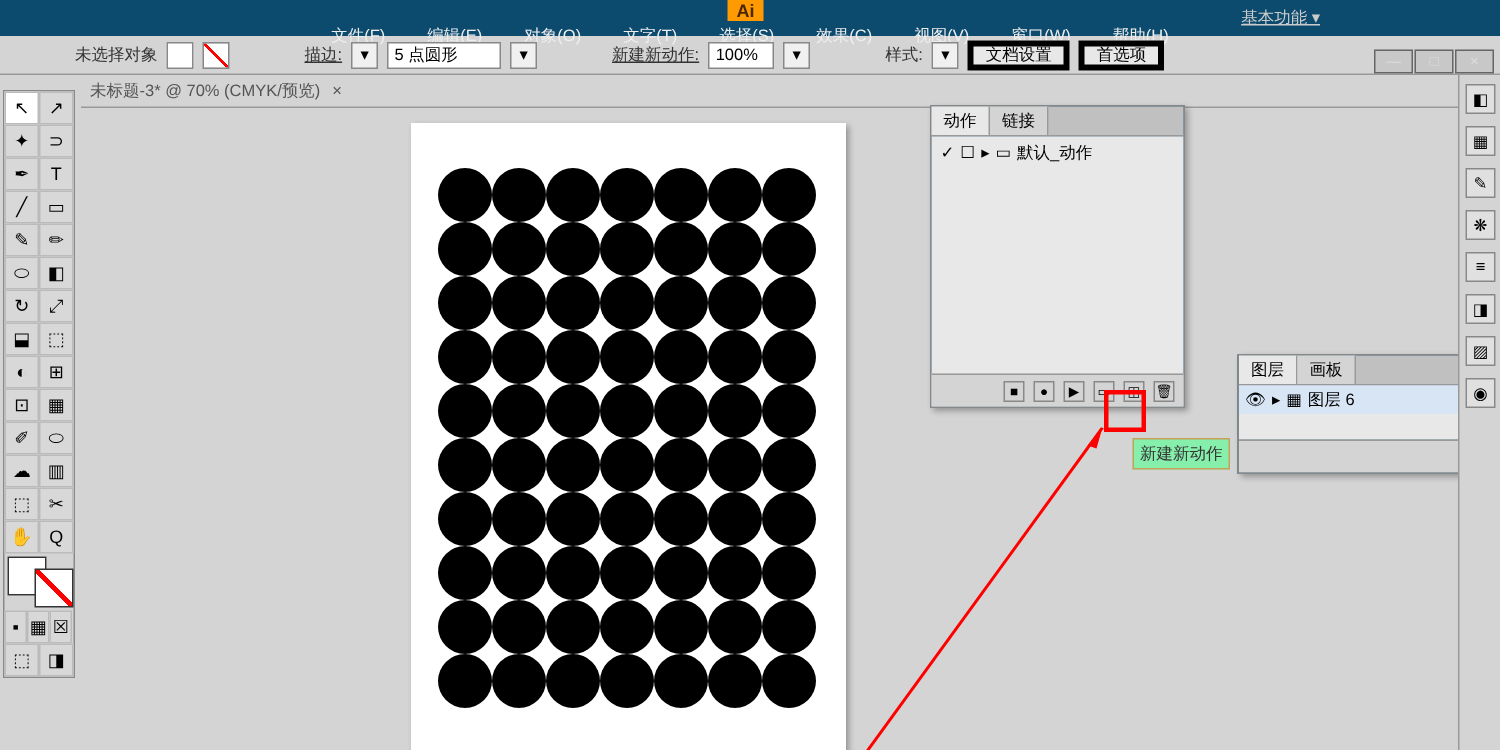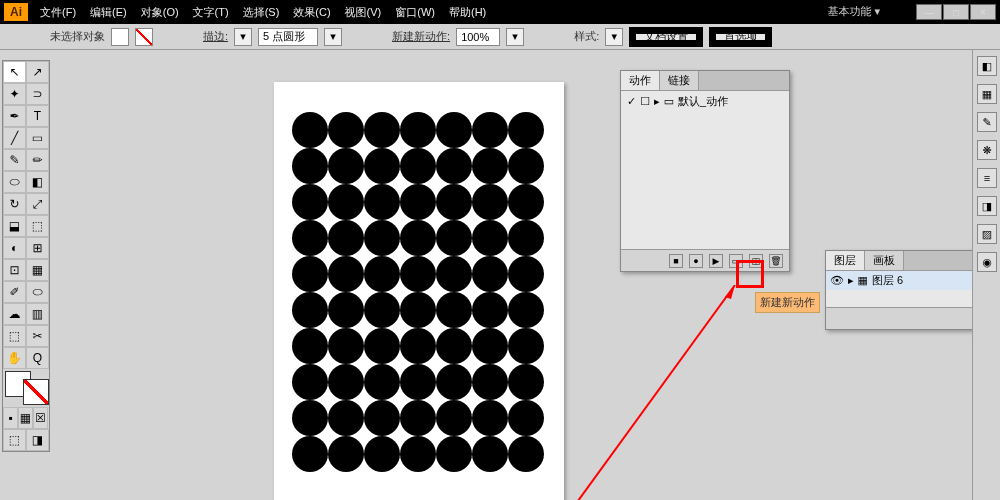--- a/index.html
+++ b/index.html
@@ -1,30 +1,30 @@
 <!DOCTYPE html>
 <html><head>
 <meta charset="utf-8">
 <style>
 *{margin:0;padding:0;box-sizing:border-box;font-family:SimSun,Arial,sans-serif;font-size:11px;}
 body{background:#d4d4d4;width:1000px;height:500px;overflow:hidden;position:relative;}
-.titlebar{height:24px;background:#000000;display:flex;align-items:center;padding:0 4px;color:#ddd;}
+.titlebar{height:24px;background:#0c4a6e;display:flex;align-items:center;padding:0 4px;color:#ddd;flex-direction:column;}
 .titlebar .logo{width:24px;height:18px;background:#ff9a00;color:#4b2600;font-weight:bold;display:flex;align-items:center;justify-content:center;font-size:12px;margin-right:6px;}
-.menu{display:flex;gap:2px;}
+.menu{display:flex;gap:16px;}
 .menu span{padding:2px 6px;color:#eee;cursor:default;}
 .winctrl{margin-left:auto;display:flex;gap:1px;}
 .winctrl div{width:26px;height:16px;background:#c8c8c8;border:1px solid #666;display:flex;align-items:center;justify-content:center;font-size:10px;}
 .ctrlbar{height:26px;background:#d4d4d4;border-bottom:1px solid #999;display:flex;align-items:center;padding:0 6px;gap:6px;}
 .ctrlbar .lbl{color:#333;margin-left:44px;}
 .swatch{width:18px;height:18px;border:1px solid #888;background:#fff;}
 .swatch.none{background:linear-gradient(to top right,#fff 45%,red 45%,red 55%,#fff 55%);}
 .fld{height:18px;border:1px solid #888;background:#fff;padding:0 4px;display:flex;align-items:center;}
 .link{color:#0066cc;text-decoration:underline;}
 .dd{width:18px;height:18px;border:1px solid #888;background:#f0f0f0;display:flex;align-items:center;justify-content:center;}
-.btn{height:20px;border:7px solid #000000;background:#e8e8e8;padding:0 8px;display:flex;align-items:center;}
+.btn{height:20px;border:4px solid #000000;background:#e8e8e8;padding:0 8px;display:flex;align-items:center;}
 .workspace{position:absolute;top:50px;bottom:0;left:0;right:0;background:#d4d4d4;}
 .toolbox{position:absolute;left:2px;top:10px;width:48px;background:#d4d4d4;border:1px solid #888;}
 .toolrow{display:flex;}
 .tool{width:23px;height:22px;border:1px solid #bbb;display:flex;align-items:center;justify-content:center;font-size:12px;background:#d8d8d8;}
 .tool.sel{background:#fff;}
 .colorbox{width:44px;height:34px;position:relative;margin:2px;}
 .cb-fill{position:absolute;width:26px;height:26px;border:1px solid #333;background:#fff;top:0;left:0;}
 .cb-stroke{position:absolute;width:26px;height:26px;border:1px solid #333;background:linear-gradient(to top right,#fff 45%,red 45%,red 55%,#fff 55%);bottom:0;right:0;}
 .docarea{position:absolute;left:54px;top:0;right:0;bottom:0;}
 .doctab{height:22px;background:#d4d4d4;display:flex;align-items:center;padding:0 6px;color:#555;border-bottom:1px solid #999;}
@@ -37,29 +37,29 @@
 .panel-hdr{height:20px;display:flex;background:#c0c0c0;border-bottom:1px solid #999;}
 .panel-tab{padding:2px 8px;background:#d4d4d4;border-right:1px solid #999;}
 .panel-tab.act{background:#e8e8e8;}
 .panel-body{background:#e8e8e8;}
 .actions{left:620px;top:20px;width:170px;}
 .actions .panel-body{height:180px;position:relative;}
 .actions .row{display:flex;align-items:center;padding:3px 6px;gap:4px;}
 .actions .ftr{position:absolute;bottom:0;left:0;right:0;height:22px;background:#d4d4d4;border-top:1px solid #999;display:flex;align-items:center;justify-content:flex-end;gap:6px;padding:0 6px;}
 .ftr-icon{width:14px;height:14px;border:1px solid #888;display:flex;align-items:center;justify-content:center;font-size:9px;}
 .highlight{position:absolute;left:736px;top:210px;width:28px;height:28px;border:3px solid red;}
-.callout{position:absolute;left:755px;top:242px;background:#fdba74;border:1px solid #c9a05a;padding:2px 4px;color:#333;font-family:Liberation Mono, monospace;}
+.callout{position:absolute;left:755px;top:242px;background:#86efac;border:1px solid #c9a05a;padding:2px 4px;color:#333;font-family:Liberation Mono, monospace;}
 .arrow{position:absolute;left:575px;top:235px;width:170px;height:220px;pointer-events:none;}
-.layers{left:825px;top:200px;width:158px;}
+.layers{left:825px;top:186px;width:158px;}
 .layers .panel-body{height:36px;}
 .layers .lrow{display:flex;align-items:center;padding:2px 4px;gap:4px;background:#d8e5f5;}
 .layers .lftr{height:22px;background:#d4d4d4;border-top:1px solid #999;}
 .rpanelbar{position:absolute;right:0;top:0;width:28px;bottom:0;background:#d4d4d4;border-left:1px solid #999;display:flex;flex-direction:column;gap:8px;padding:6px 4px;}
 .ricon{width:20px;height:20px;border:1px solid #888;background:#e0e0e0;display:flex;align-items:center;justify-content:center;}
-.essentials{position:absolute;right:120px;top:4px;color:#ccc;}
+.essentials{position:absolute;right:120px;top:4px;color:#ccc;text-decoration:underline;}
 </style>
 </head>
 <body>
 
 <div class="titlebar">
   <div class="logo">Ai</div>
   <div class="menu">
     <span>文件(F)</span>
     <span>编辑(E)</span>
     <span>对象(O)</span>
@@ -77,21 +77,21 @@
     <div>×</div>
   </div>
 </div>
 
 <div class="ctrlbar">
   <span class="lbl">未选择对象</span>
   <div class="swatch"></div>
   <div class="swatch none"></div>
   <span class="lbl link">描边:</span>
   <div class="dd">▾</div>
-  <div class="fld" style="width:60px">5 点圆形</div>
+  <div class="fld" style="width:76px">5 点圆形</div>
   <div class="dd">▾</div>
   <span class="lbl link">新建新动作:</span>
   <div class="fld" style="width:44px">100%</div>
   <div class="dd">▾</div>
   <span class="lbl">样式:</span>
   <div class="dd">▾</div>
   <div class="btn">文档设置</div>
   <div class="btn">首选项</div>
 </div>
 
@@ -162,20 +162,24 @@
         <div class="tool" style="width:15px">▦</div>
         <div class="tool" style="width:15px">☒</div>
       </div>
     <div class="toolrow">
         <div class="tool">⬚</div>
         <div class="tool">◨</div>
       </div>
   </div>
 
   <div class="docarea">
+    <div class="doctab">
+      <span>未标题-3* @ 70% (CMYK/预览)</span>
+      <span class="x">×</span>
+    </div>
     <div class="canvas">
       <div class="artboard">
         <div class="grid" id="dotgrid">
             <div class="dot"></div>
             <div class="dot"></div>
             <div class="dot"></div>
             <div class="dot"></div>
             <div class="dot"></div>
             <div class="dot"></div>
             <div class="dot"></div>

